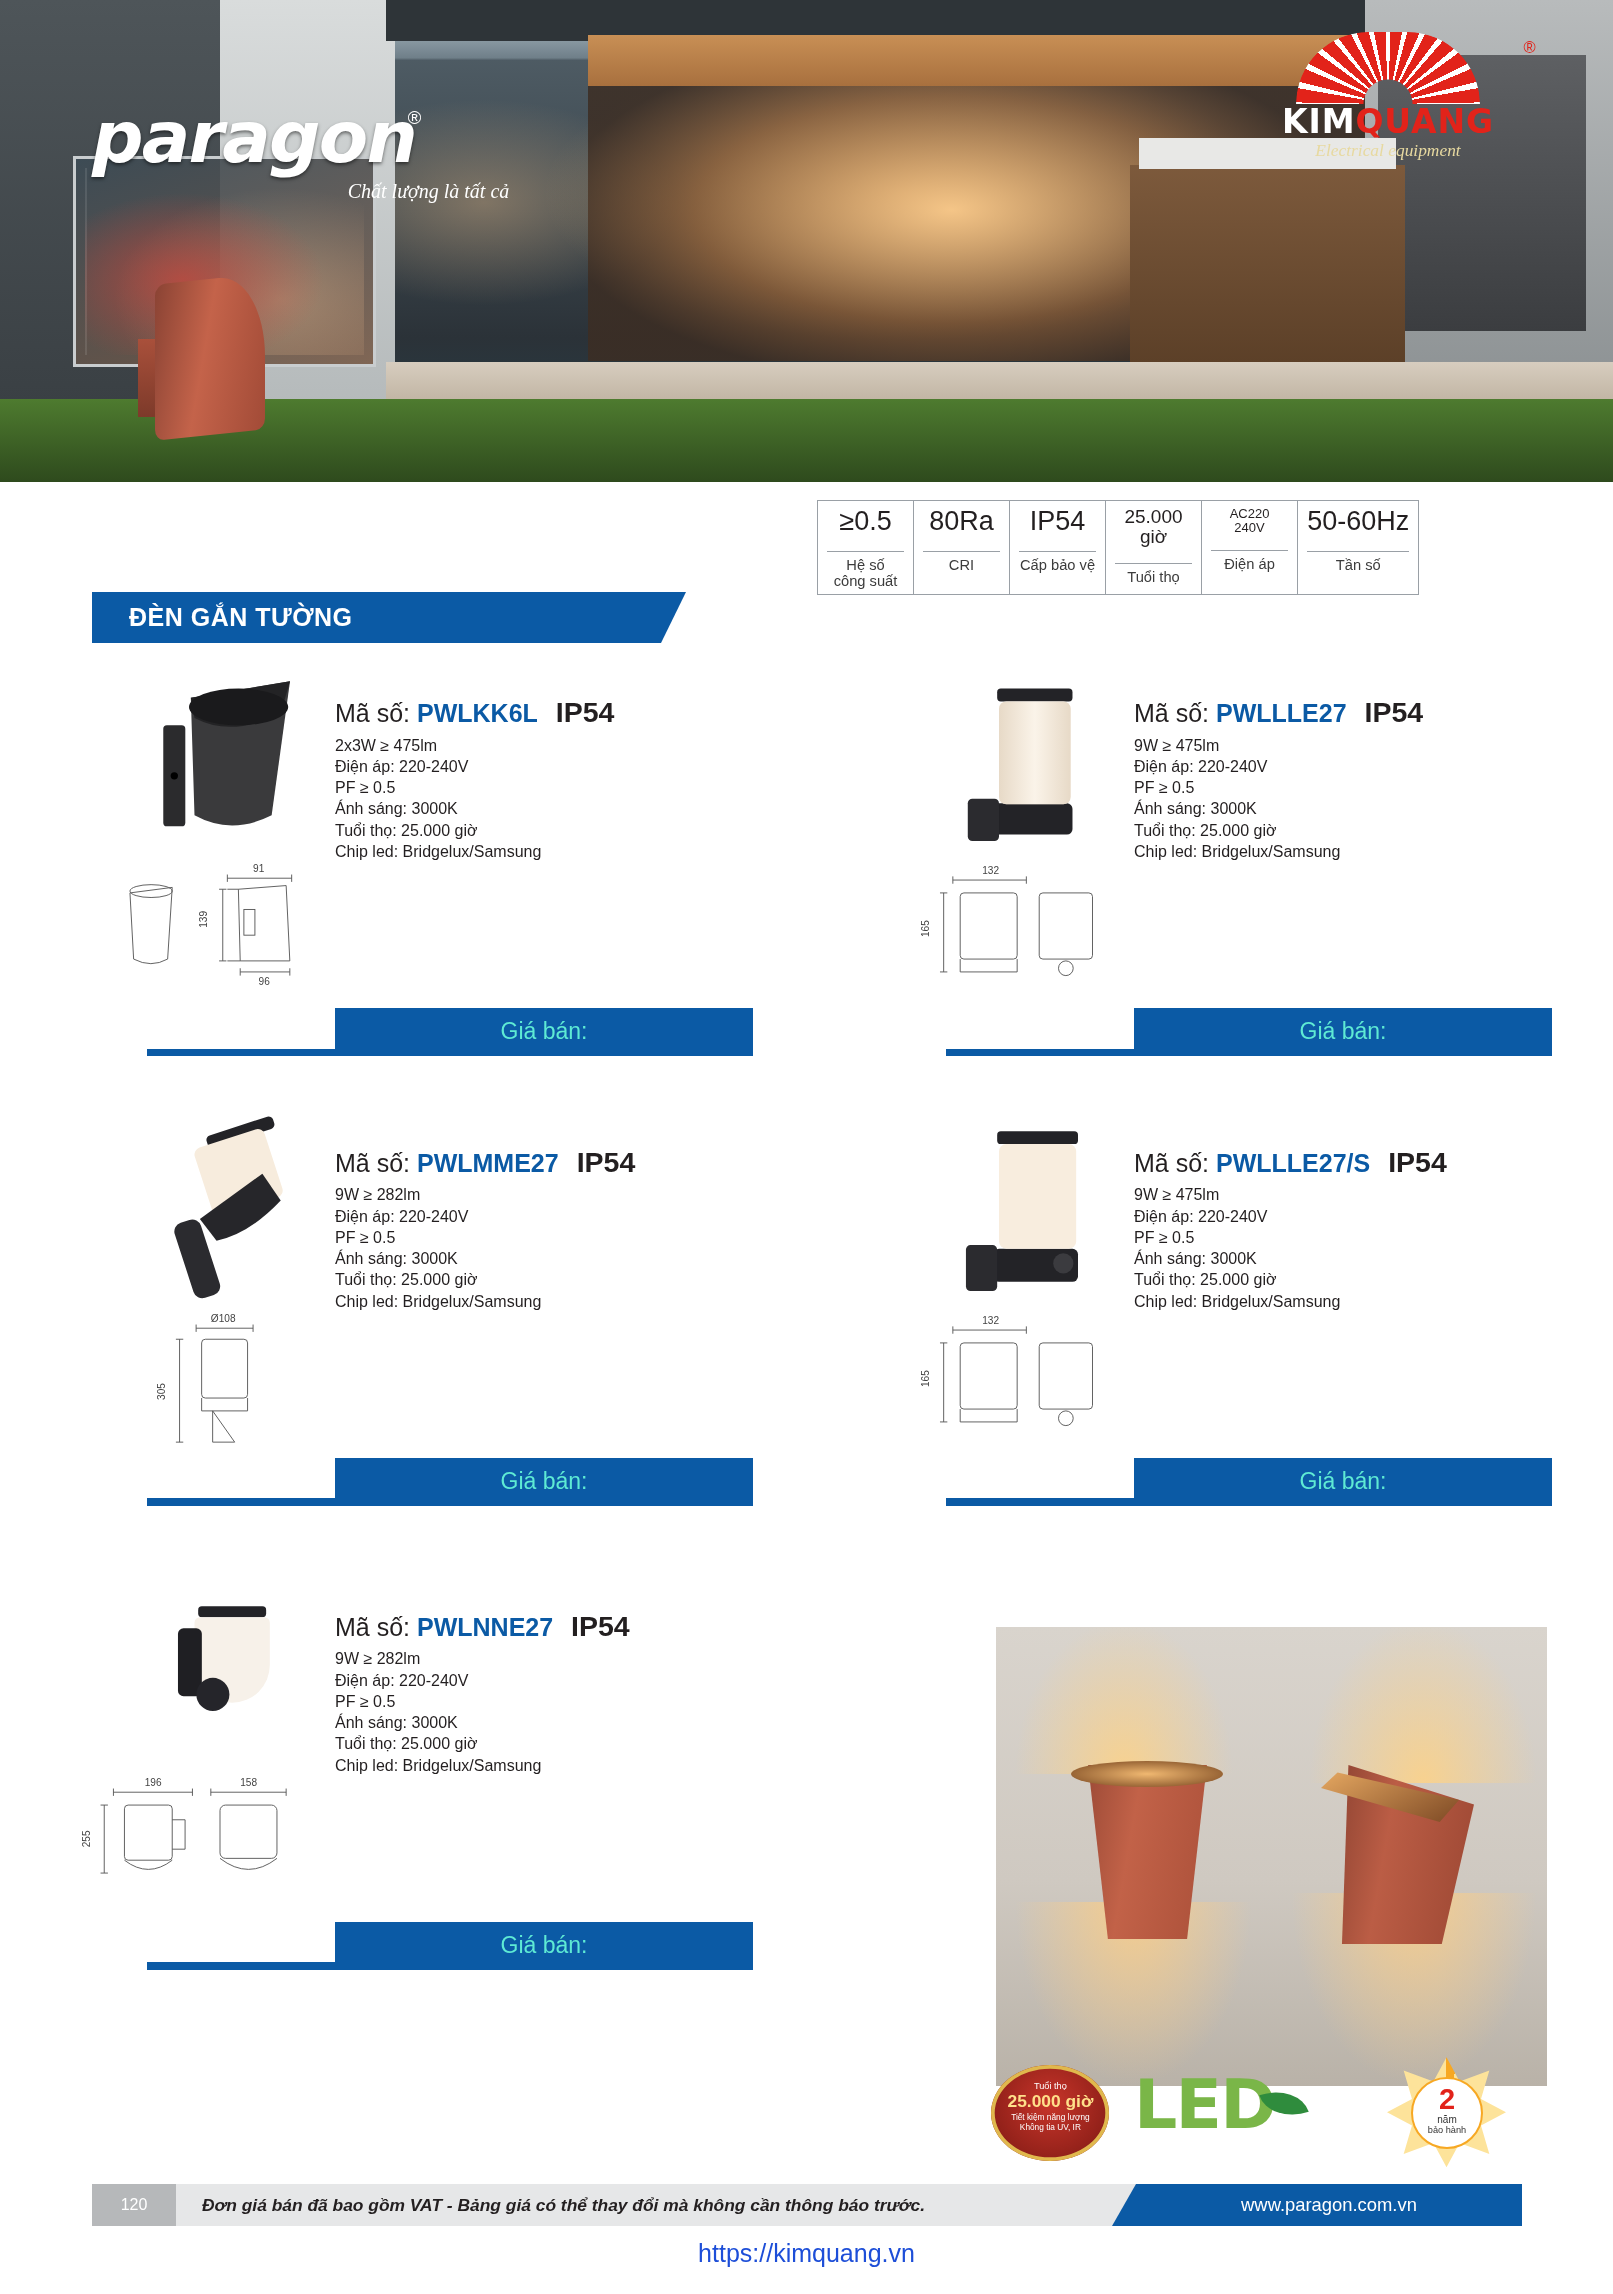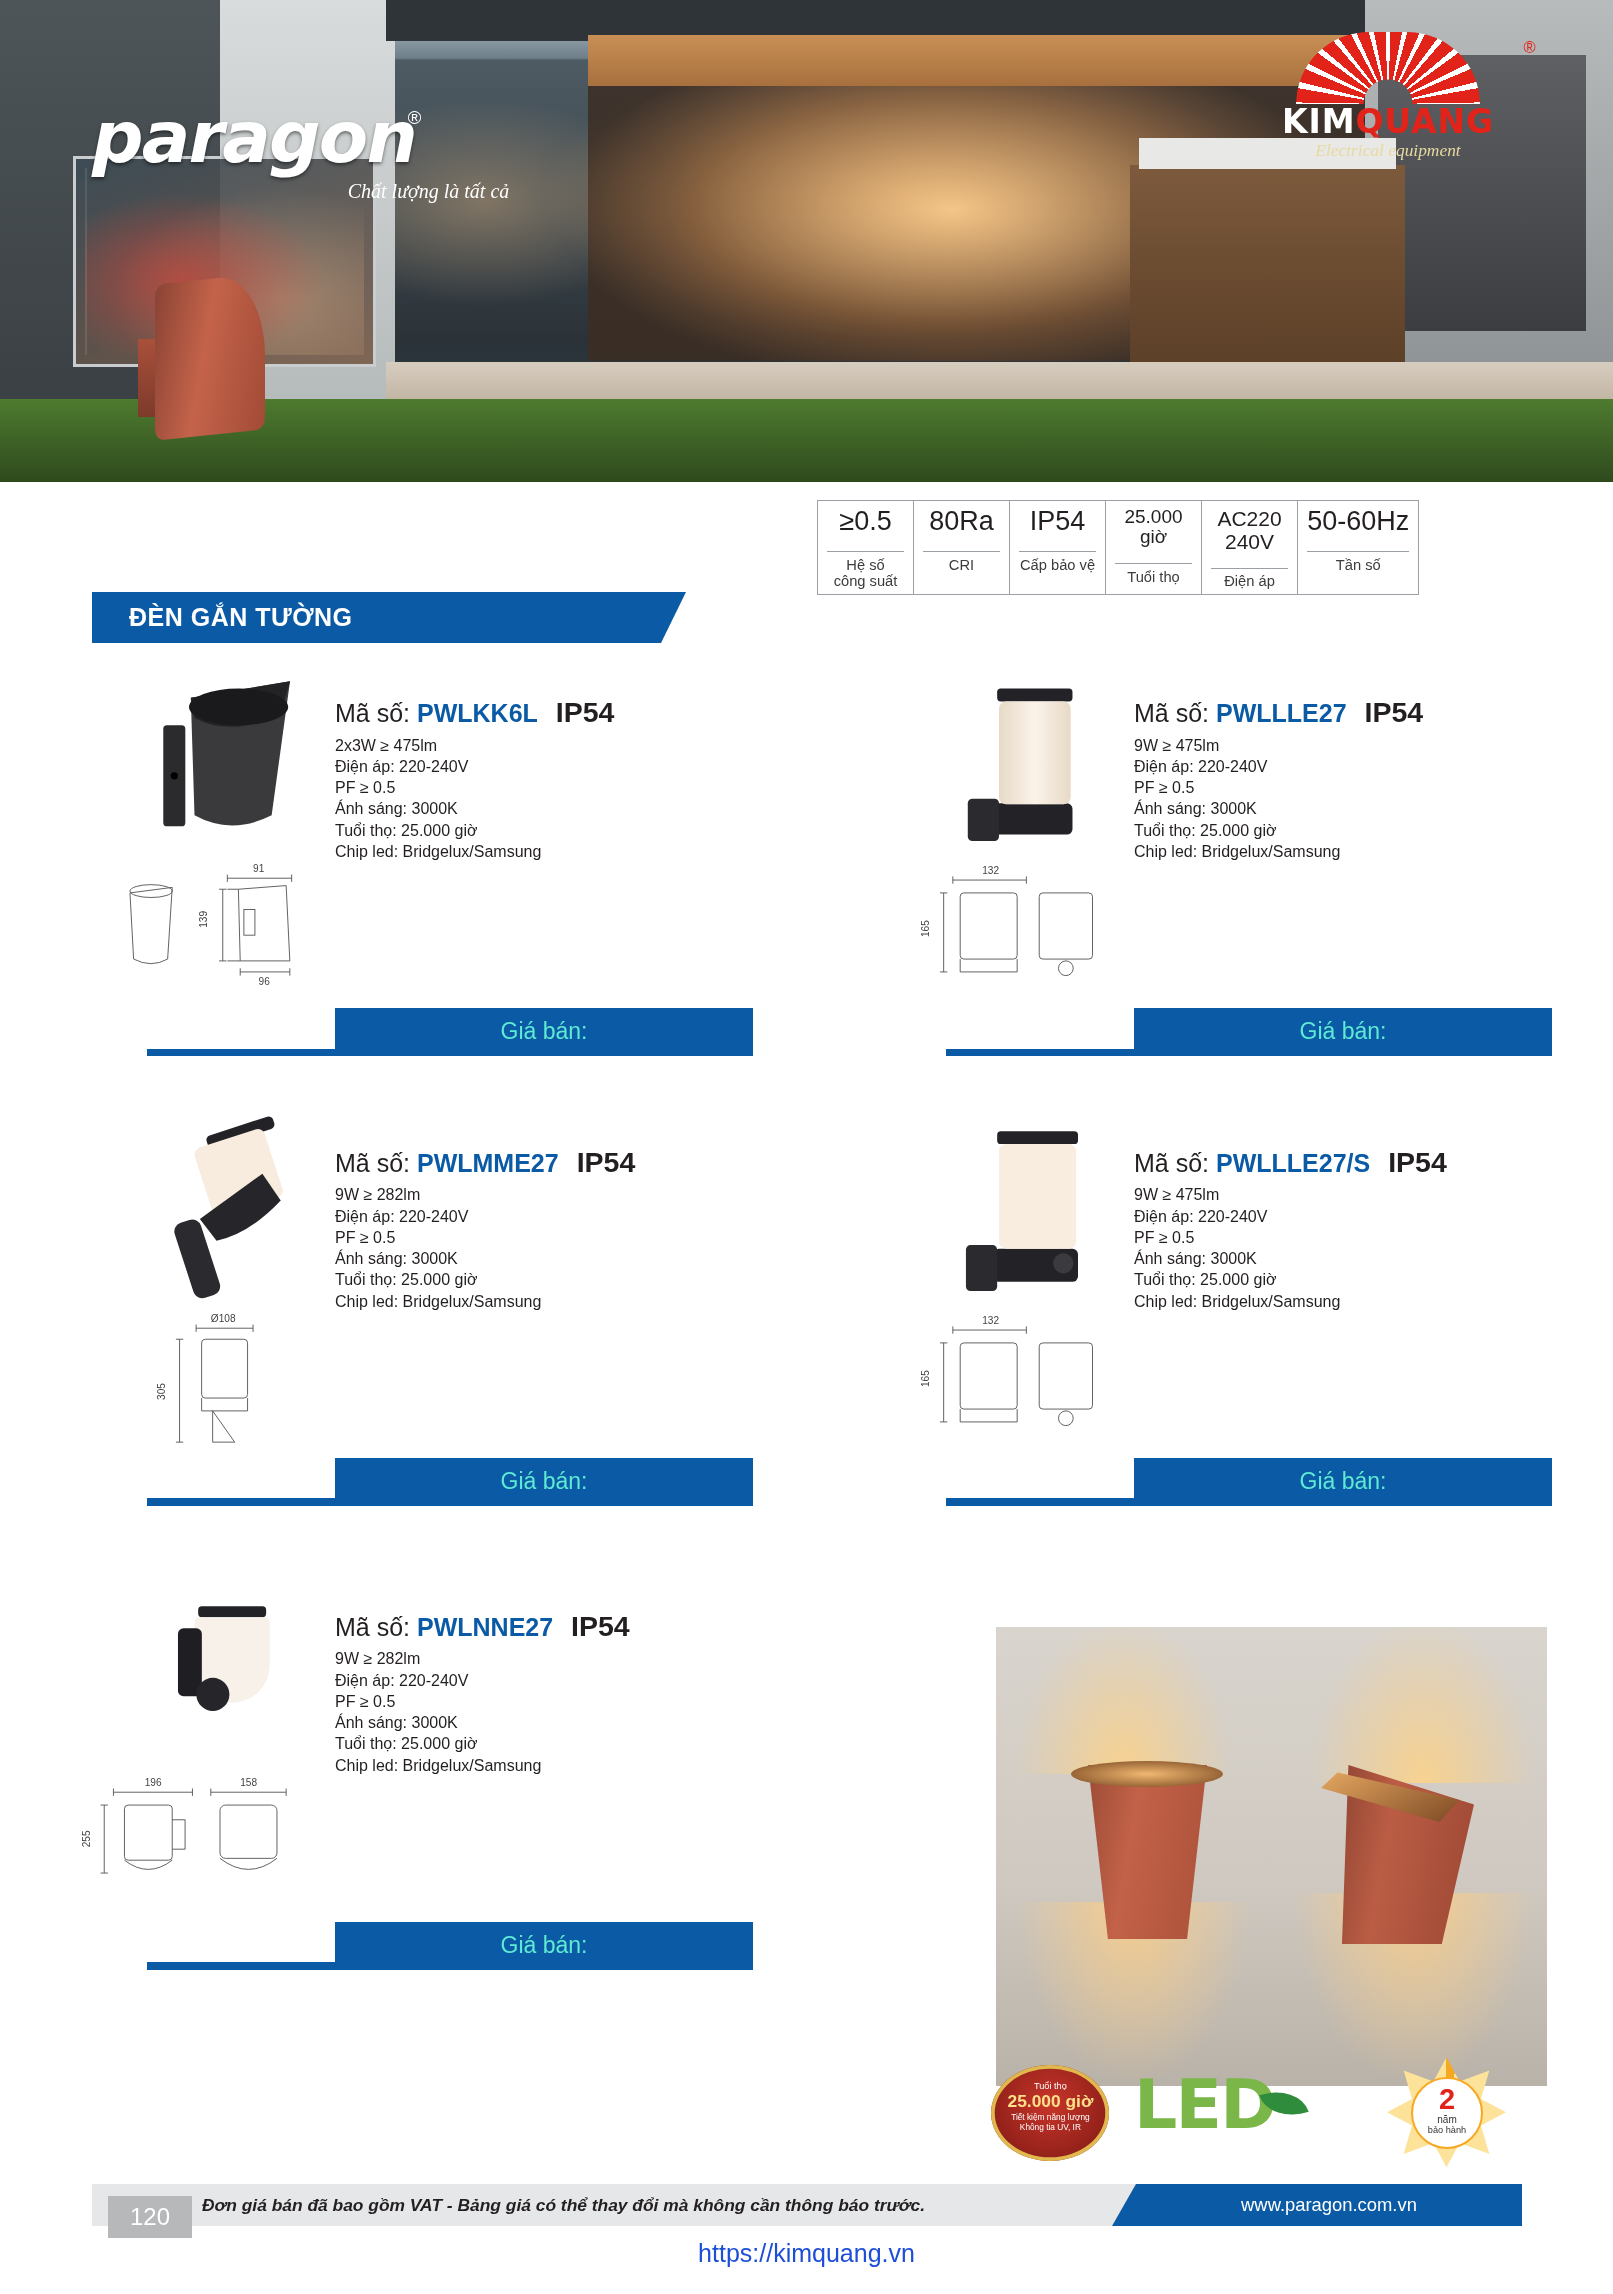--- a/index.html
+++ b/index.html
@@ -279,23 +279,23 @@
   .badge-2y .n { font-size:29px; font-weight:bold; color:#e2231a; line-height:1; }
   .badge-2y .y { font-size:10px; color:#333; }
   .badge-2y .w { font-size:9.2px; color:#333; }
 
   
   .footer {
     position:absolute; left:92px; top:2184px; width:1430px; height:42px;
     background:#e6e7e8;
   }
   .footer .pg {
-    position:absolute; left:0; top:12px; width:84px; height:42px;
-    background:#b6b8ba; color:#ffffff; font-size:24px;
-    display:flex; align-items:center; justify-content:center;margin-left:16px;
+    position:absolute; left:0; top:0; width:84px; height:42px;
+    background:#b6b8ba; color:#ffffff; font-size:16px;
+    display:flex; align-items:center; justify-content:center;
   }
   .footer .note {
     position:absolute; left:110px; top:0; height:42px;
     display:flex; align-items:center;
     font-size:17.4px; font-style:italic; font-weight:bold; color:#231f20;
   }
   .footer .web {
     position:absolute; right:0; top:0; width:386px; height:42px;
     background:#0b5aa5; color:#ffffff; font-size:18.4px;
     display:flex; align-items:center; justify-content:center;
@@ -363,21 +363,21 @@
   <div class="cell">
     <div class="v">IP54</div>
     <div class="k" style="white-space:pre-line">Cấp bảo vệ</div>
   </div>
   <div class="cell">
     <div class="v" style="white-space:pre-line;font-size:19px">25.000
 giờ</div>
     <div class="k" style="white-space:pre-line">Tuổi thọ</div>
   </div>
   <div class="cell">
-    <div class="v" style="white-space:pre-line;font-size:21px">AC220
+    <div class="v" style="white-space:pre-line;font-size:13px">AC220
 240V</div>
     <div class="k" style="white-space:pre-line">Điện áp</div>
   </div>
   <div class="cell">
     <div class="v">50-60Hz</div>
     <div class="k" style="white-space:pre-line">Tần số</div>
   </div>
 </div>
 
 <div class="sec-title">

